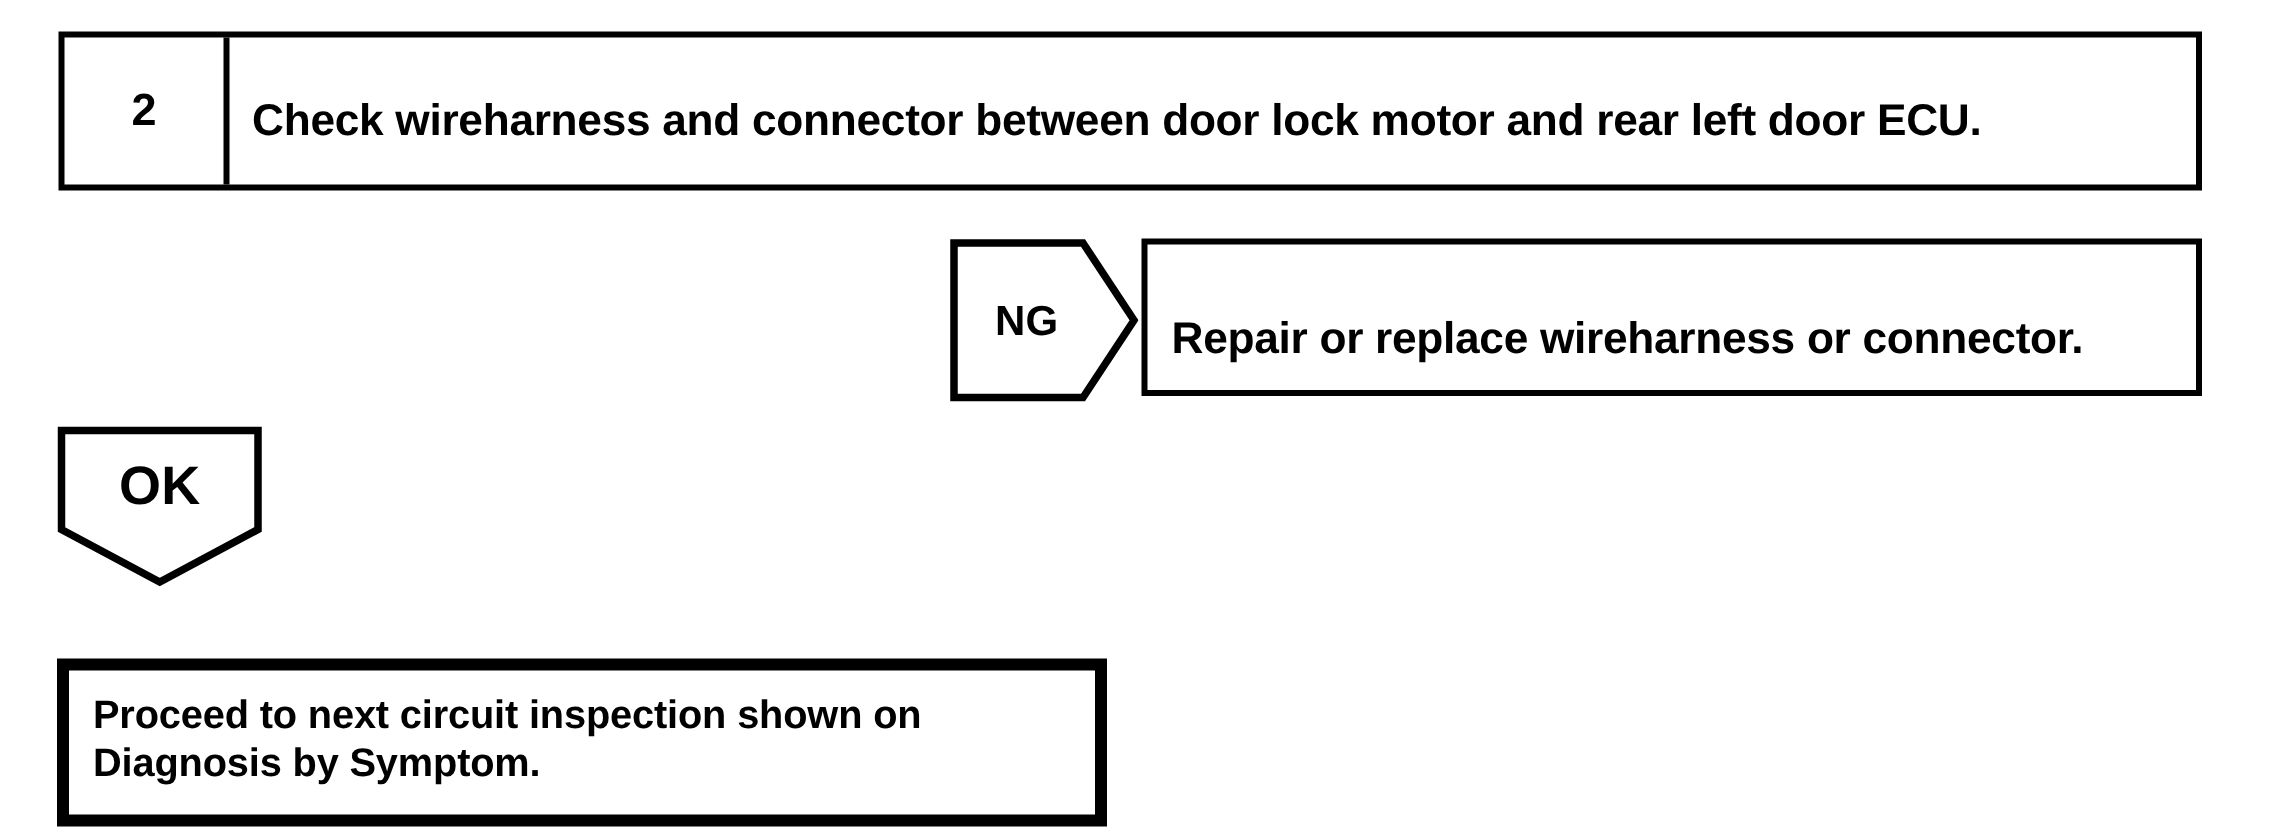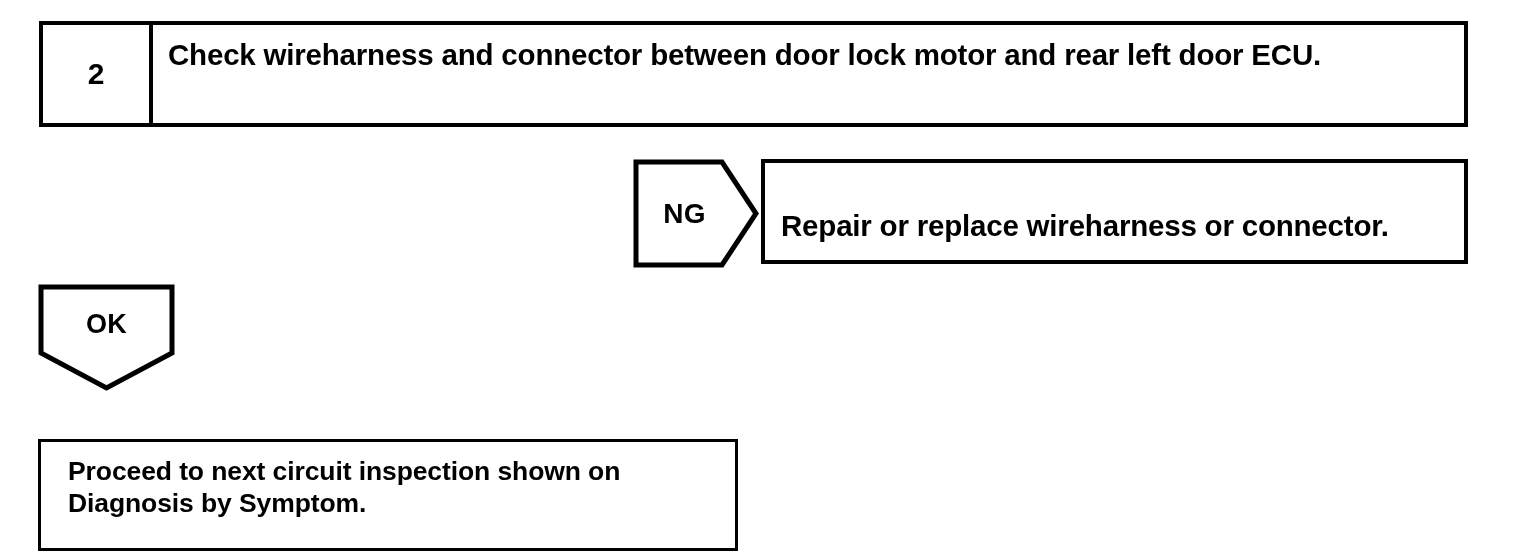--- a/index.html
+++ b/index.html
@@ -48,21 +48,21 @@
   }
   .step-number {
     font-size: 30px;
     font-weight: bold;
     letter-spacing: 0px;
     line-height: 1;
   }
   .step-text-cell {
     flex: 1 1 auto;
     display: flex;
-    align-items: flex-start;
+    align-items: center;
     padding: 13px 0 0 15px;
     box-sizing: border-box;
   }
   .step-text {
     font-size: 29.5px;
     font-weight: bold;
     line-height: 1.13;
     letter-spacing: -0.2px;
     max-width: 1258px;
   }
@@ -130,36 +130,36 @@
   }
   .ok-label {
     position: absolute;
     left: 0;
     top: 0;
     width: 137px;
     height: 80px;
     display: flex;
     align-items: center;
     justify-content: center;
-    font-size: 27px;
+    font-size: 36px;
     font-weight: bold;
     letter-spacing: 0.2px;
   }
 
   
   .final-box {
     position: absolute;
     left: 38px;
     top: 439px;
     width: 700px;
     height: 112px;
     box-sizing: border-box;
-    border: 3px solid #000000;
-    background: #ffffff;
-    padding: 14px 0 0 27px;
+    border: 8px solid #000000;
+    background: #ffffff;
+    padding: 14px 0 0 16px;
   }
   .final-box-text {
     font-size: 26.5px;
     font-weight: bold;
     line-height: 1.2;
     letter-spacing: -0.1px;
     max-width: 650px;
   }
 </style>
 </head>

